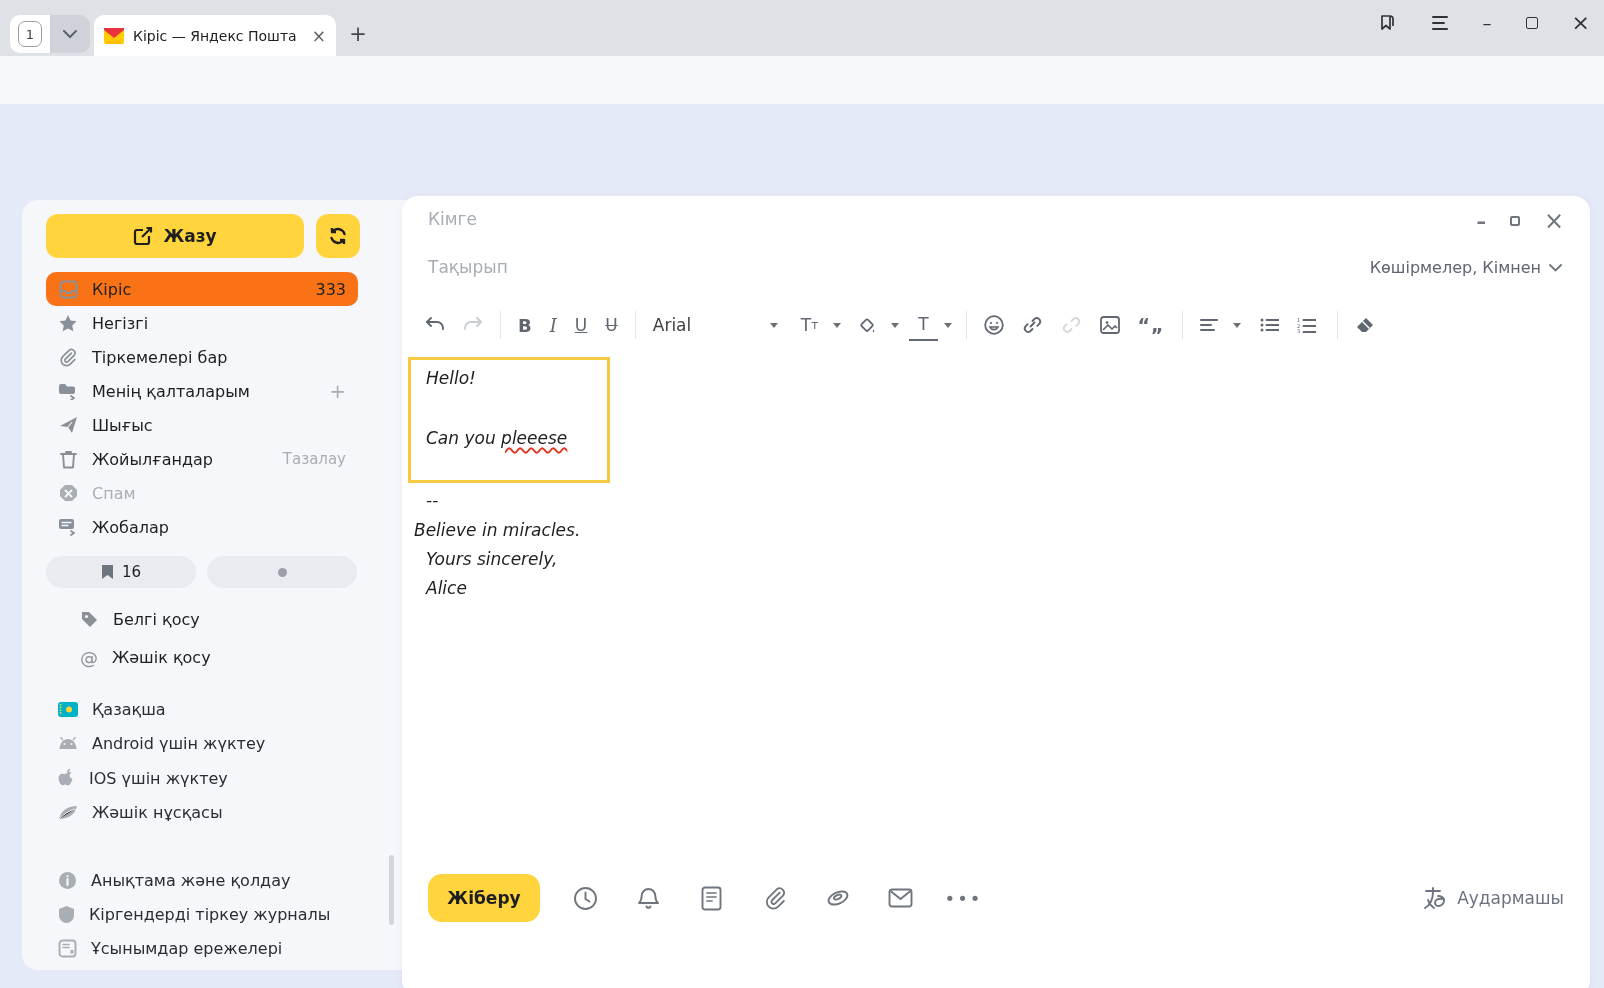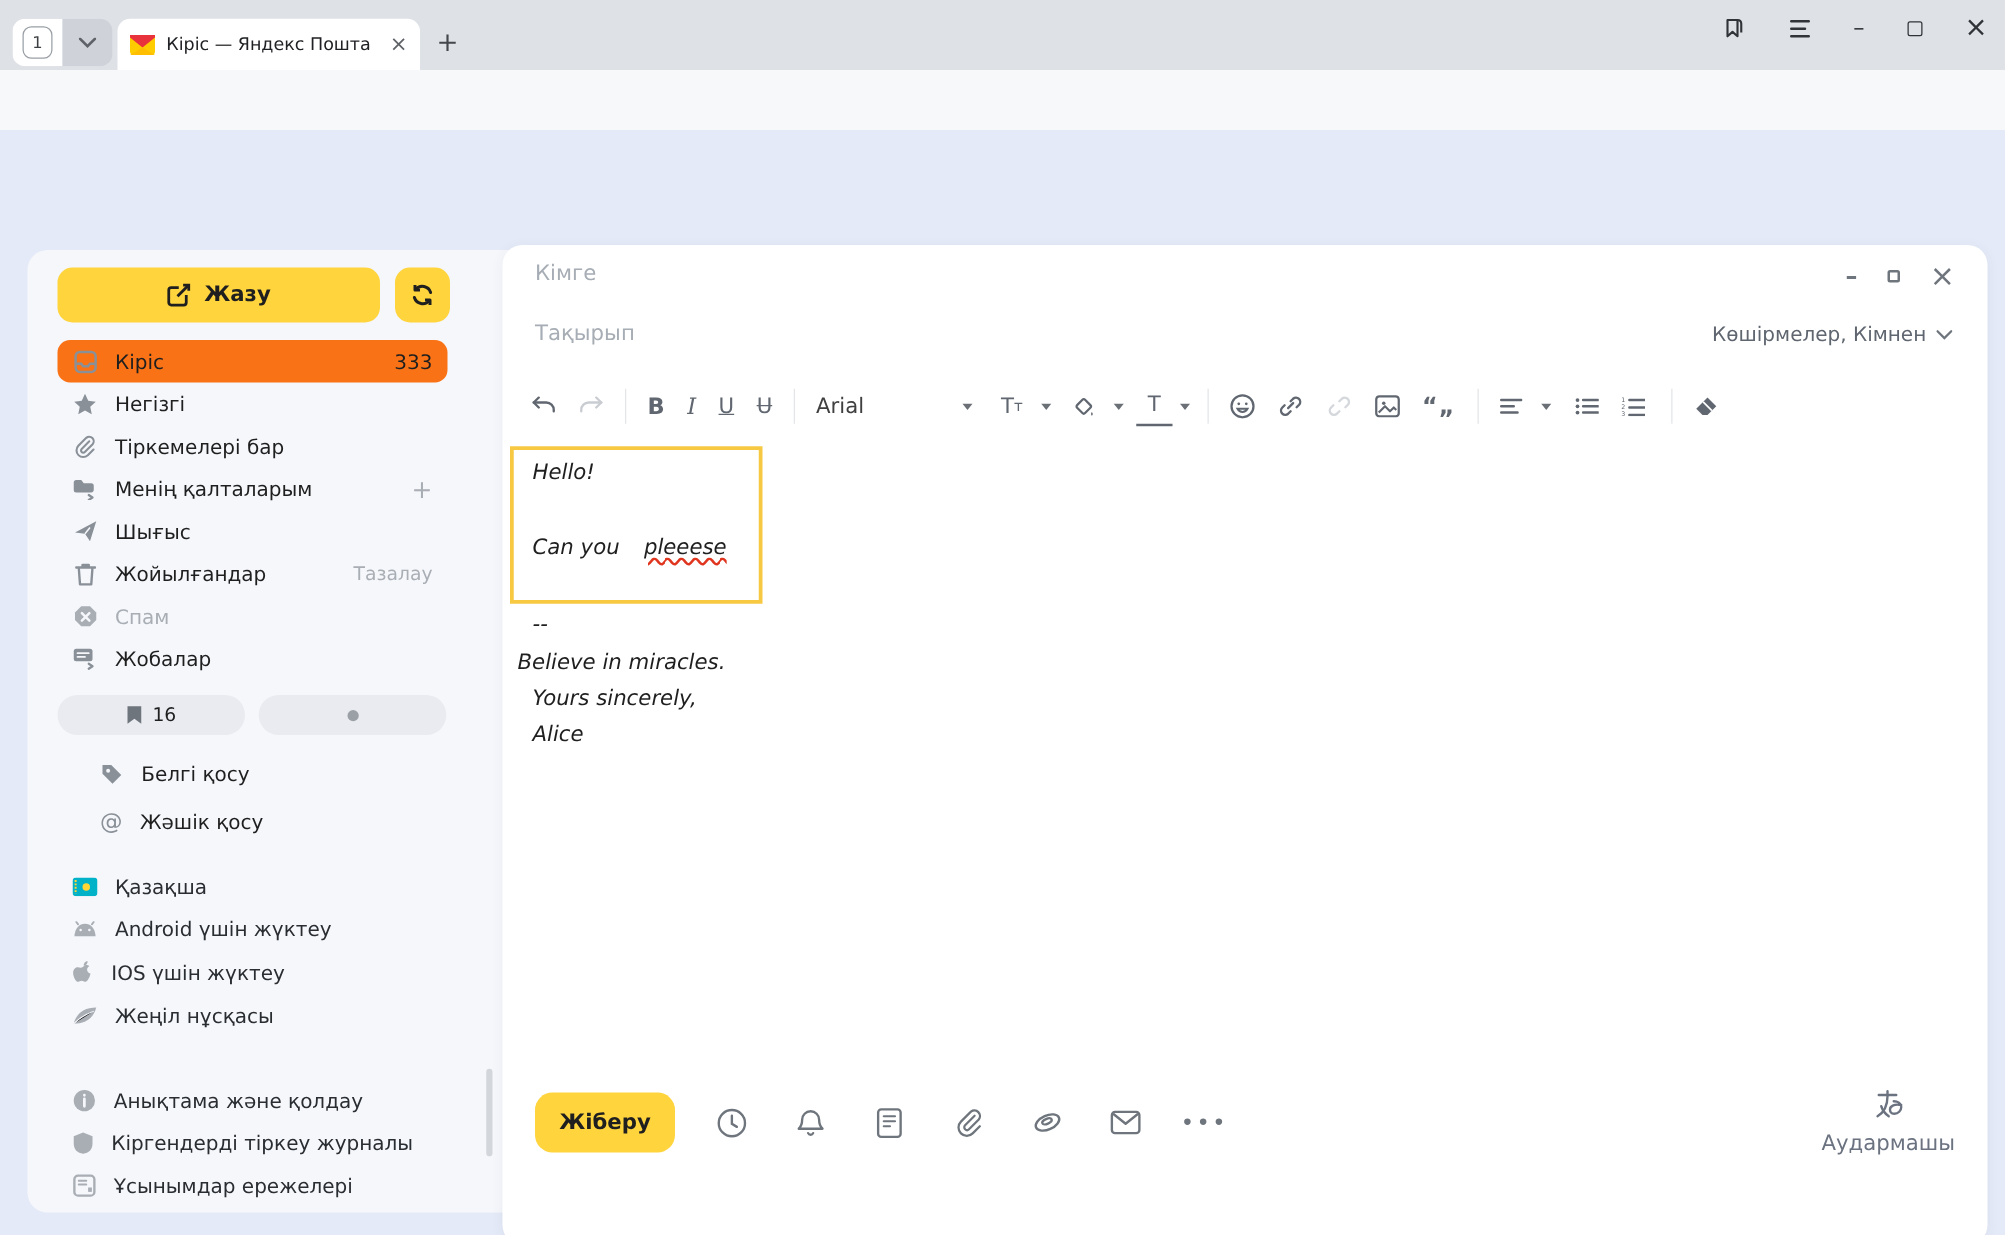--- a/index.html
+++ b/index.html
@@ -108,29 +108,29 @@
   .caret { width:0; height:0; border-left:4.5px solid transparent; border-right:4.5px solid transparent;
      border-top:5.5px solid #6b7076; margin-left:6px; }
   .fmtbar .tt { font-size:17px; color:#616770; }
   .fmtbar .tt small { font-size:12px; }
   .tcolor { font-size:17px; border-bottom:2.5px solid #616770; line-height:17px; }
   .quote { font-size:19px; font-weight:bold; letter-spacing:1px; }
 
   .hlbox { left:6px; top:161px; width:202px; height:126px; border:3px solid #f7c943; background:transparent; }
   .bodytxt { font-size:17px; color:#1f1f1f;font-style:italic; }
   .squig { text-decoration-line:underline; text-decoration-style:wavy; text-decoration-color:#e0351f;
-     text-decoration-thickness:1.5px; text-underline-offset:3px;margin-left:14px; }
+     text-decoration-thickness:1.5px; text-underline-offset:3px; }
 
   .sendbar { left:0; right:0; top:672px; height:60px; display:flex; align-items:center; padding:0 26px; }
   .sendbtn { width:112px; height:48px; background:#ffd43d; border-radius:14px; border:none;
      font-size:17px; font-weight:bold; color:#1f1f1f; font-family:inherit;
      display:flex; align-items:center; justify-content:center; }
   .sendbar .ic24 { width:63px; display:flex; justify-content:center; }
   .sendbar .more { font-size:18px; color:#6f757d; letter-spacing:2px; }
-  .translator { margin-left:auto; display:flex; align-items:center; gap:10px; font-size:17px; color:#6b7280;flex-direction:column; }
+  .translator { margin-left:auto; display:flex; align-items:center; gap:10px; font-size:17px; color:#6b7280; }
 </style>
 </head>
 <body>
 
 <div class="abs titlebar">
   <div class="abs tabctr">
     <div class="num">
       <div class="numbadge">1</div>
     </div>
     <div class="chev">
@@ -465,21 +465,21 @@
       </span>
     <span class="fl">IOS үшін жүктеу</span>
   </div>
   <div class="abs foot" style="top:595px">
     <span class="fi">
         <svg width="20" height="15" viewBox="0 0 20 15">
           <path d="M1 14C3 6 9 1 19 1c-2 8-8 13-18 13z" fill="#a9aeb5"></path>
           <path d="M1 14C6 9 11 6 17 4" stroke="#f5f7fb" stroke-width="1"></path>
         </svg>
       </span>
-    <span class="fl">Жеңіл нұсқасы</span>
+    <span class="fl">Жәшік нұсқасы</span>
   </div>
   <div class="abs foot" style="top:663px">
     <span class="fi">
         <svg width="19" height="19" viewBox="0 0 19 19">
           <circle cx="9.5" cy="9.5" r="8.5" fill="#a9aeb5"></circle>
           <path d="M9.5 8v6M9.5 5v.2" stroke="#f5f7fb" stroke-width="2.2" stroke-linecap="round"></path>
         </svg>
       </span>
     <span class="fl">Анықтама және қолдау</span>
   </div>

